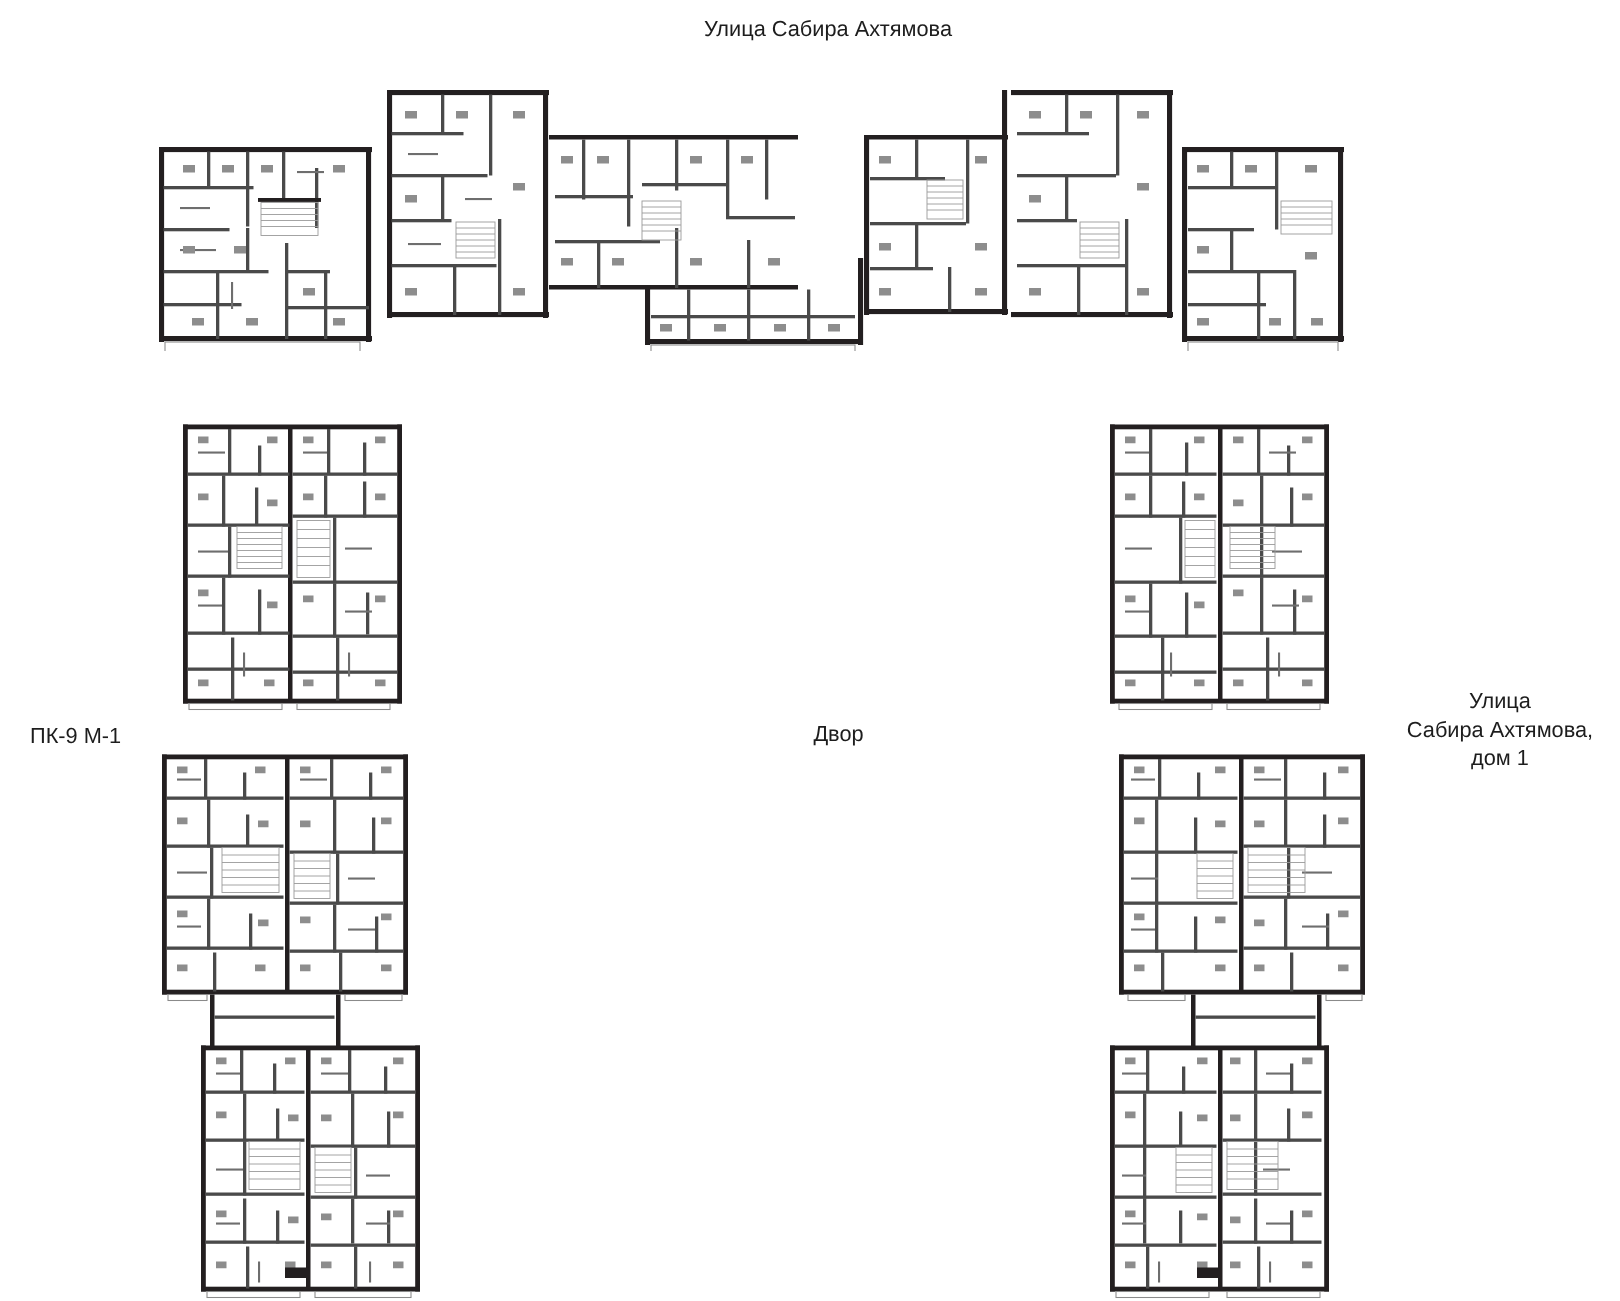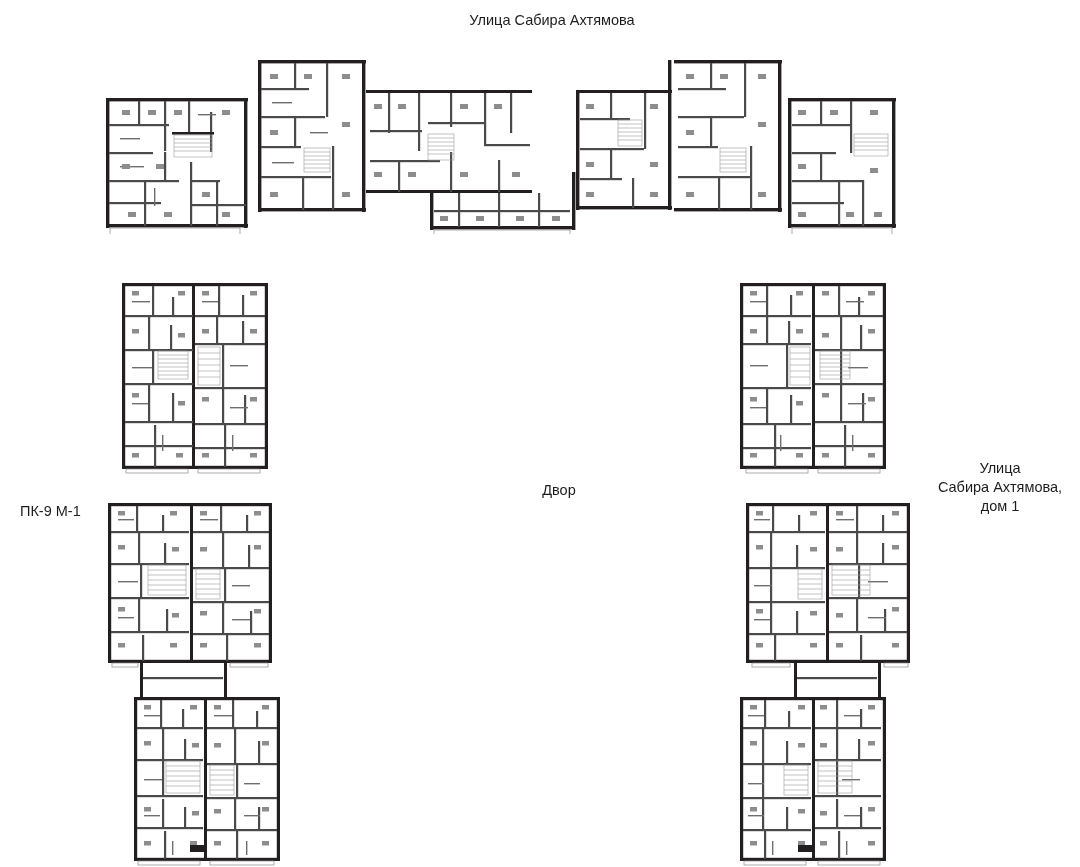--- a/index.html
+++ b/index.html
@@ -23,21 +23,21 @@
     white-space: pre-line;
     margin-left: 12px;
   }
   #label-top {
     top: 11px;
     left: 0;
     width: 1080px;
     text-align: center;
   }
   #label-left {
-    top: 502px;
+    top: 482px;
     left: 8px;
     text-align: left;
   }
   #label-center {
     top: 481px;
     left: 0;
     width: 1010px;
     text-align: center;
     padding-left: 42px;
   }

